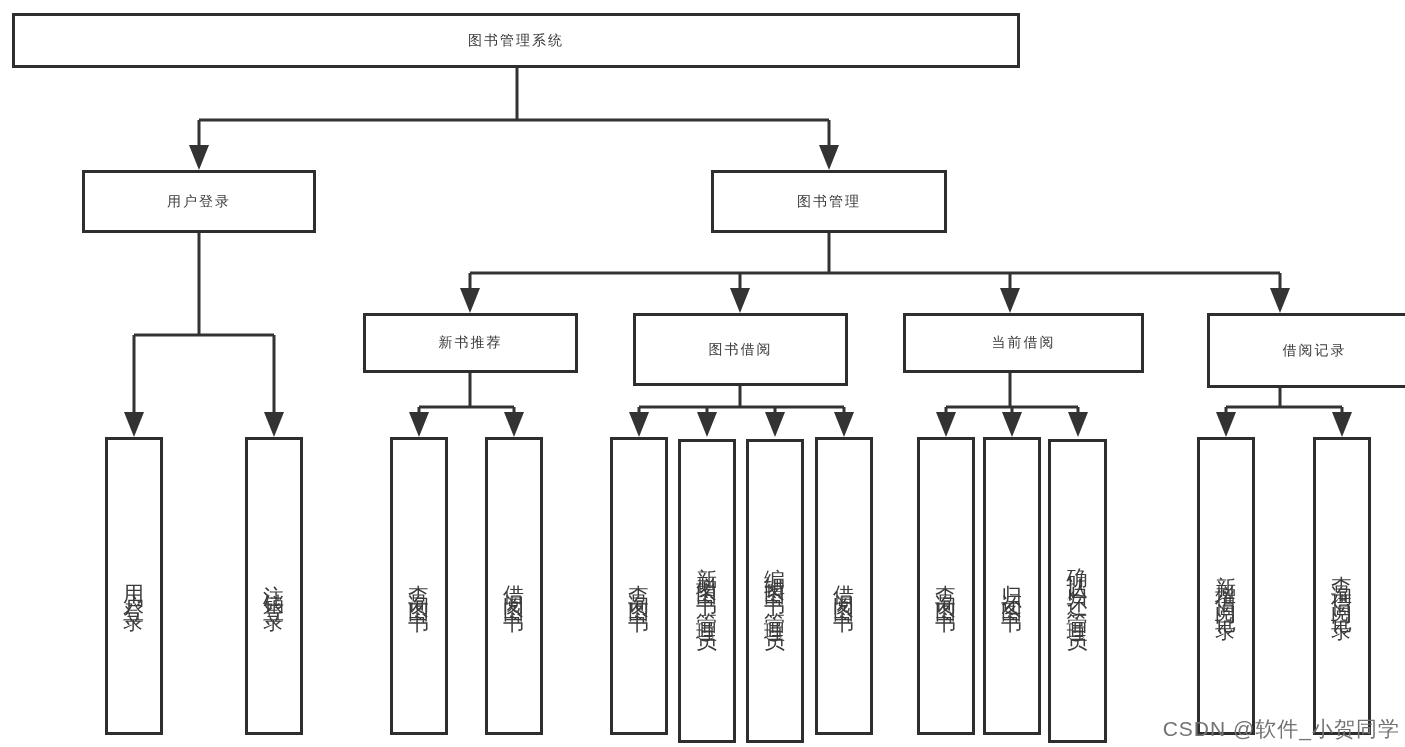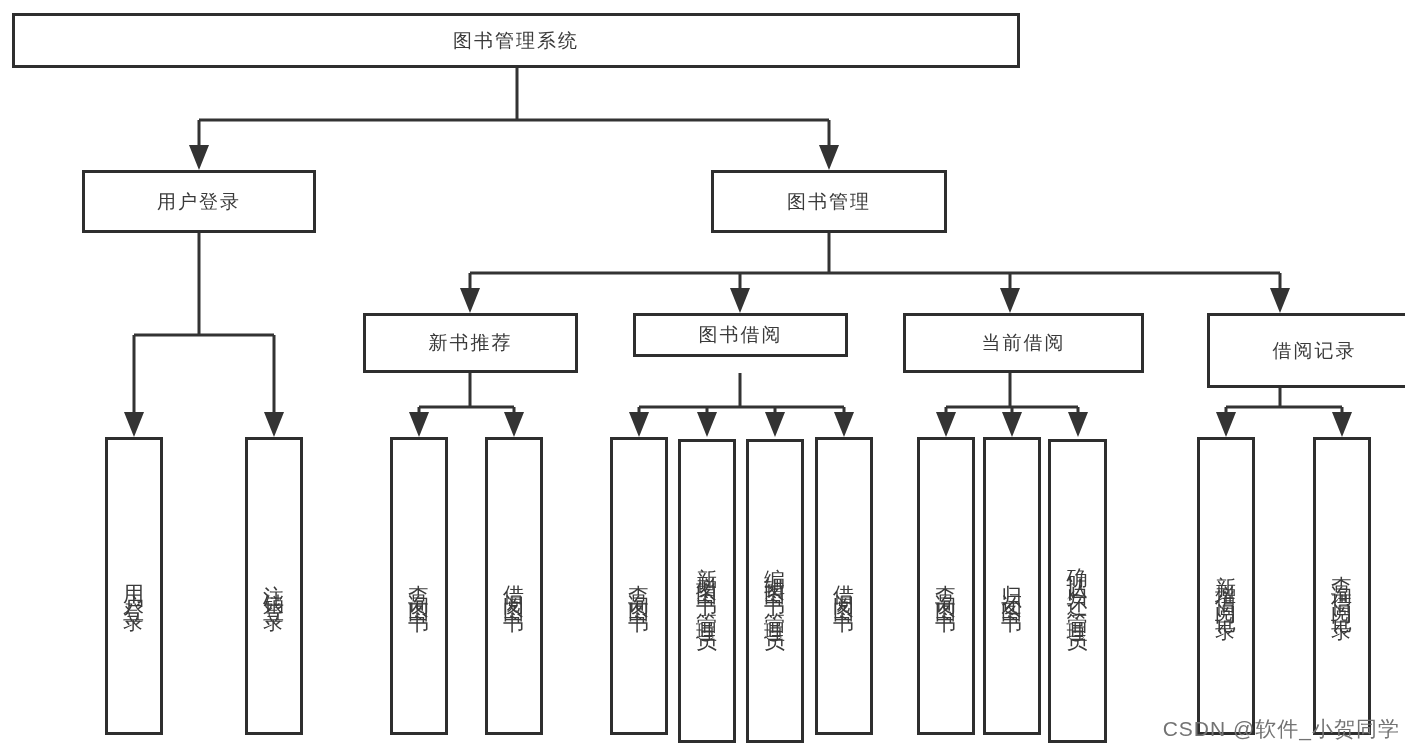--- a/index.html
+++ b/index.html
@@ -15,21 +15,21 @@
   .connectors { position: absolute; left: 0; top: 0; width: 1405px; height: 747px; }
   .box {
     position: absolute;
     background: #ffffff;
     border: 3px solid #2e2e2e;
     display: flex;
     align-items: center;
     justify-content: center;
     color: #3a3a3a;
   }
-  .hlabel { font-size: 19px; letter-spacing: 2px; white-space: nowrap; }
+  .hlabel { font-size: 14px; letter-spacing: 2px; white-space: nowrap; }
   .leaf .vlabel {
     writing-mode: vertical-rl;
     text-orientation: mixed;
     font-size: 21px;
     letter-spacing: 9px;
     line-height: 1;
   }
   .watermark {
     position: absolute;
     right: 5px;
@@ -99,21 +99,21 @@
   <div class="box" style="left:82px; top:170px; width:234px; height:63px">
     <span class="hlabel">用户登录</span>
   </div>
   <div class="box" style="left:711px; top:170px; width:236px; height:63px">
     <span class="hlabel">图书管理</span>
   </div>
 
   <div class="box" style="left:363px; top:313px; width:215px; height:60px">
     <span class="hlabel">新书推荐</span>
   </div>
-  <div class="box" style="left:633px; top:313px; width:215px; height:44px">
+  <div class="box" style="left:633px; top:313px; width:215px; height:73px">
     <span class="hlabel">图书借阅</span>
   </div>
   <div class="box" style="left:903px; top:313px; width:241px; height:60px">
     <span class="hlabel">当前借阅</span>
   </div>
   <div class="box" style="left:1207px; top:313px; width:215px; height:75px">
     <span class="hlabel">借阅记录</span>
   </div>
 
   <div class="box leaf" style="left:105px; top:437px; width:58px; height:298px">

